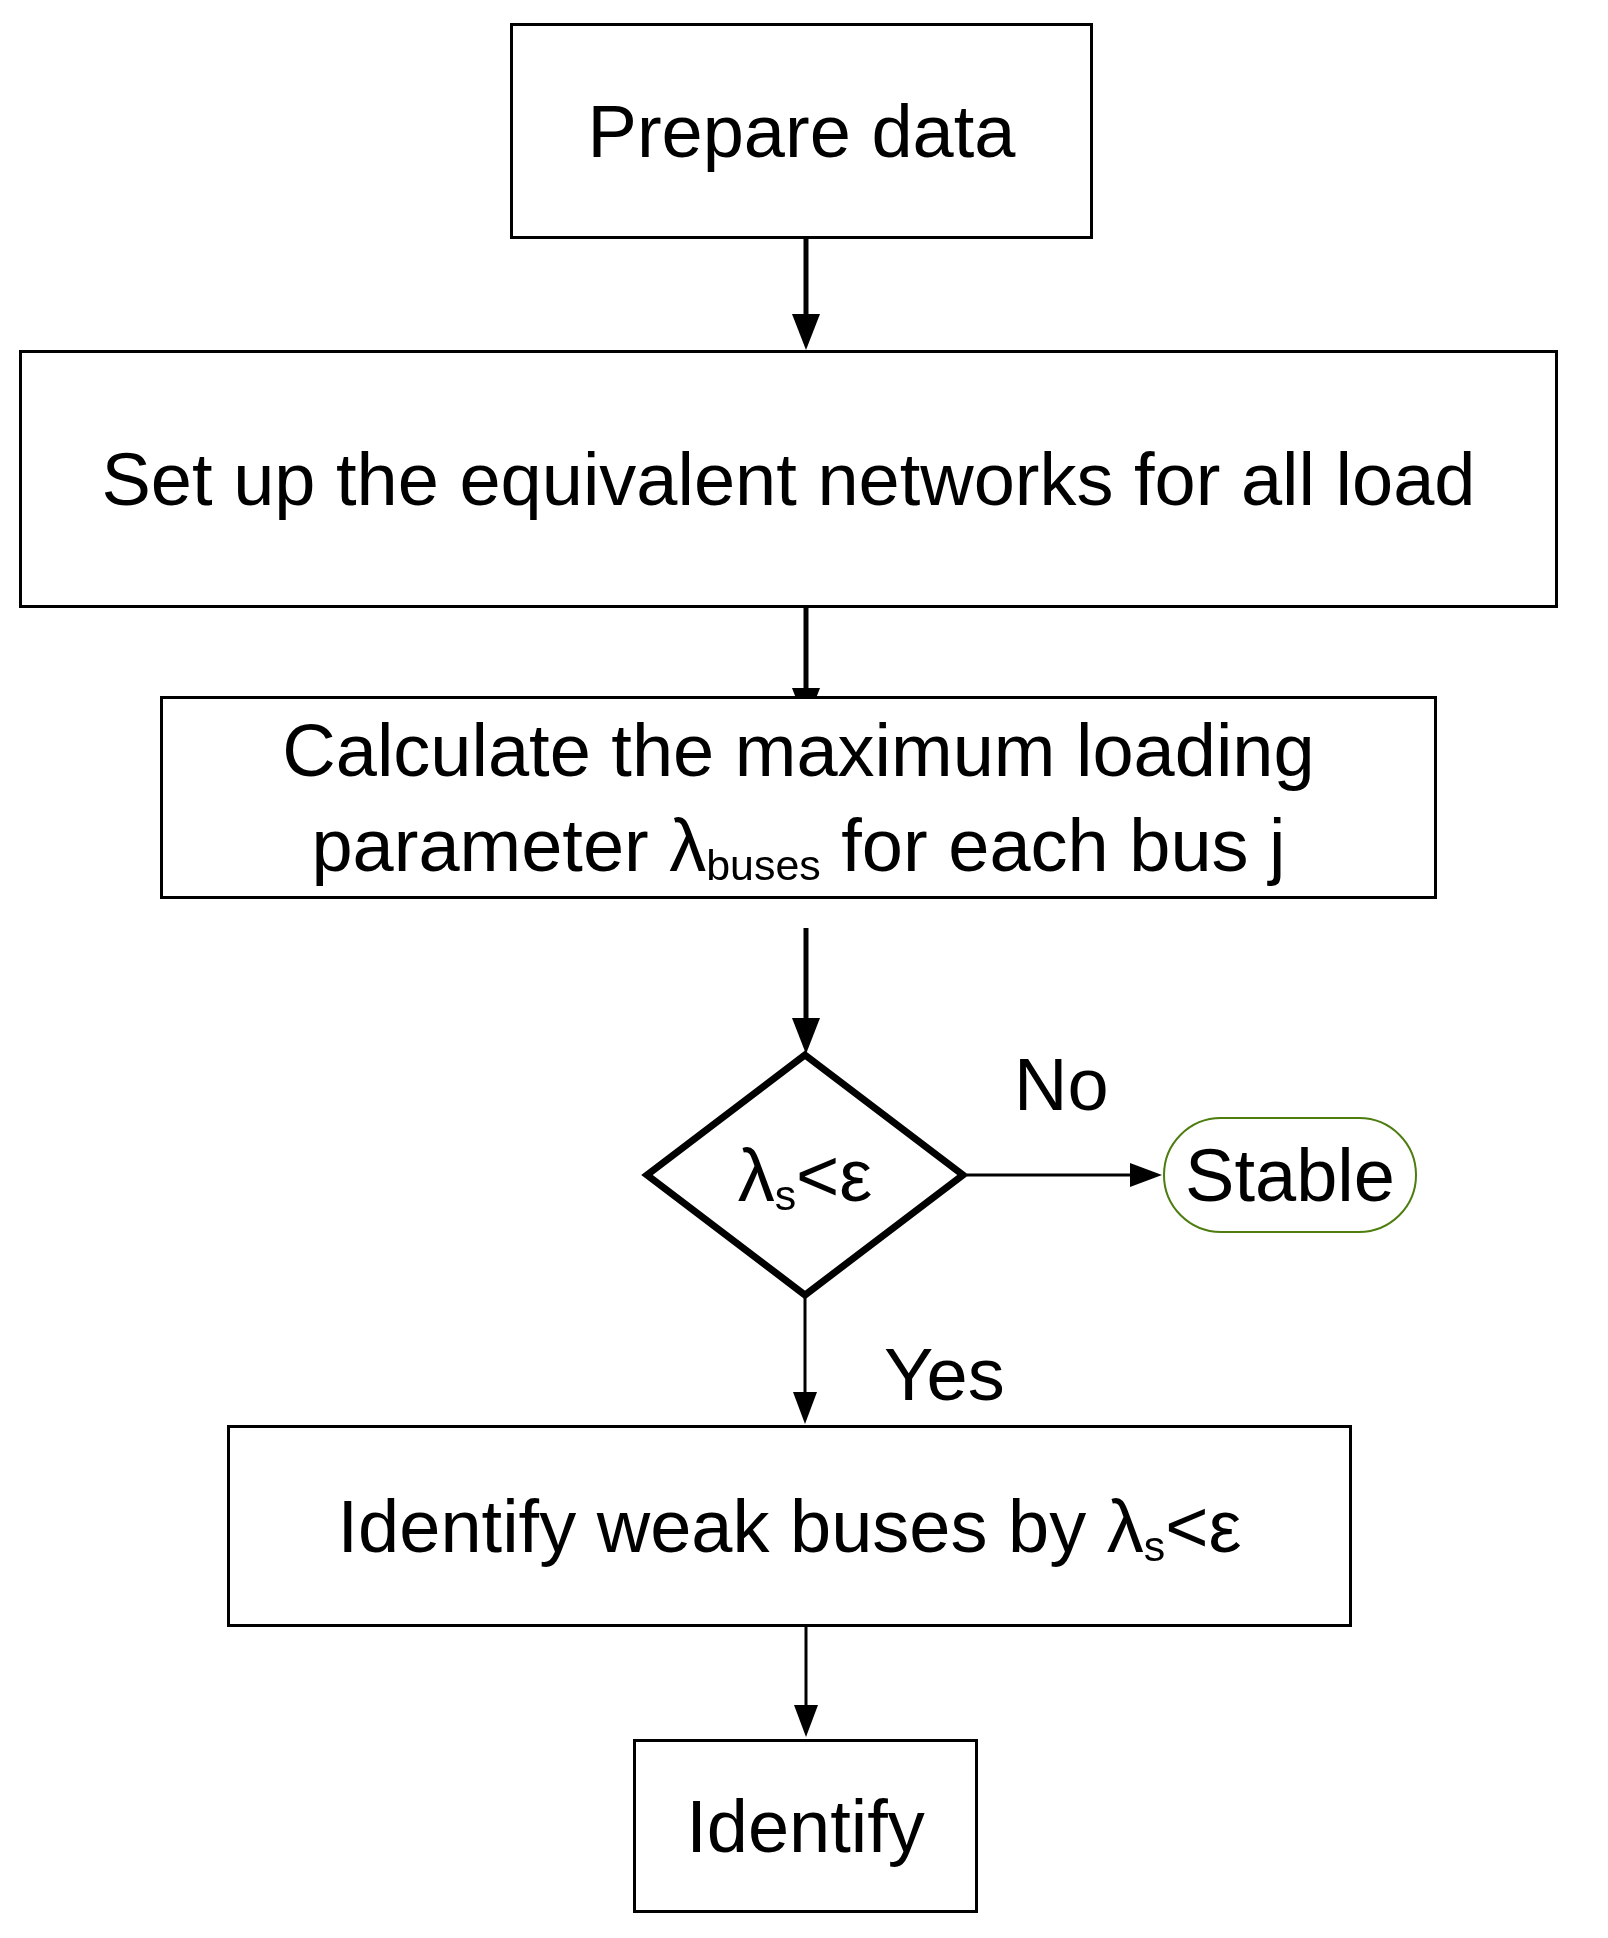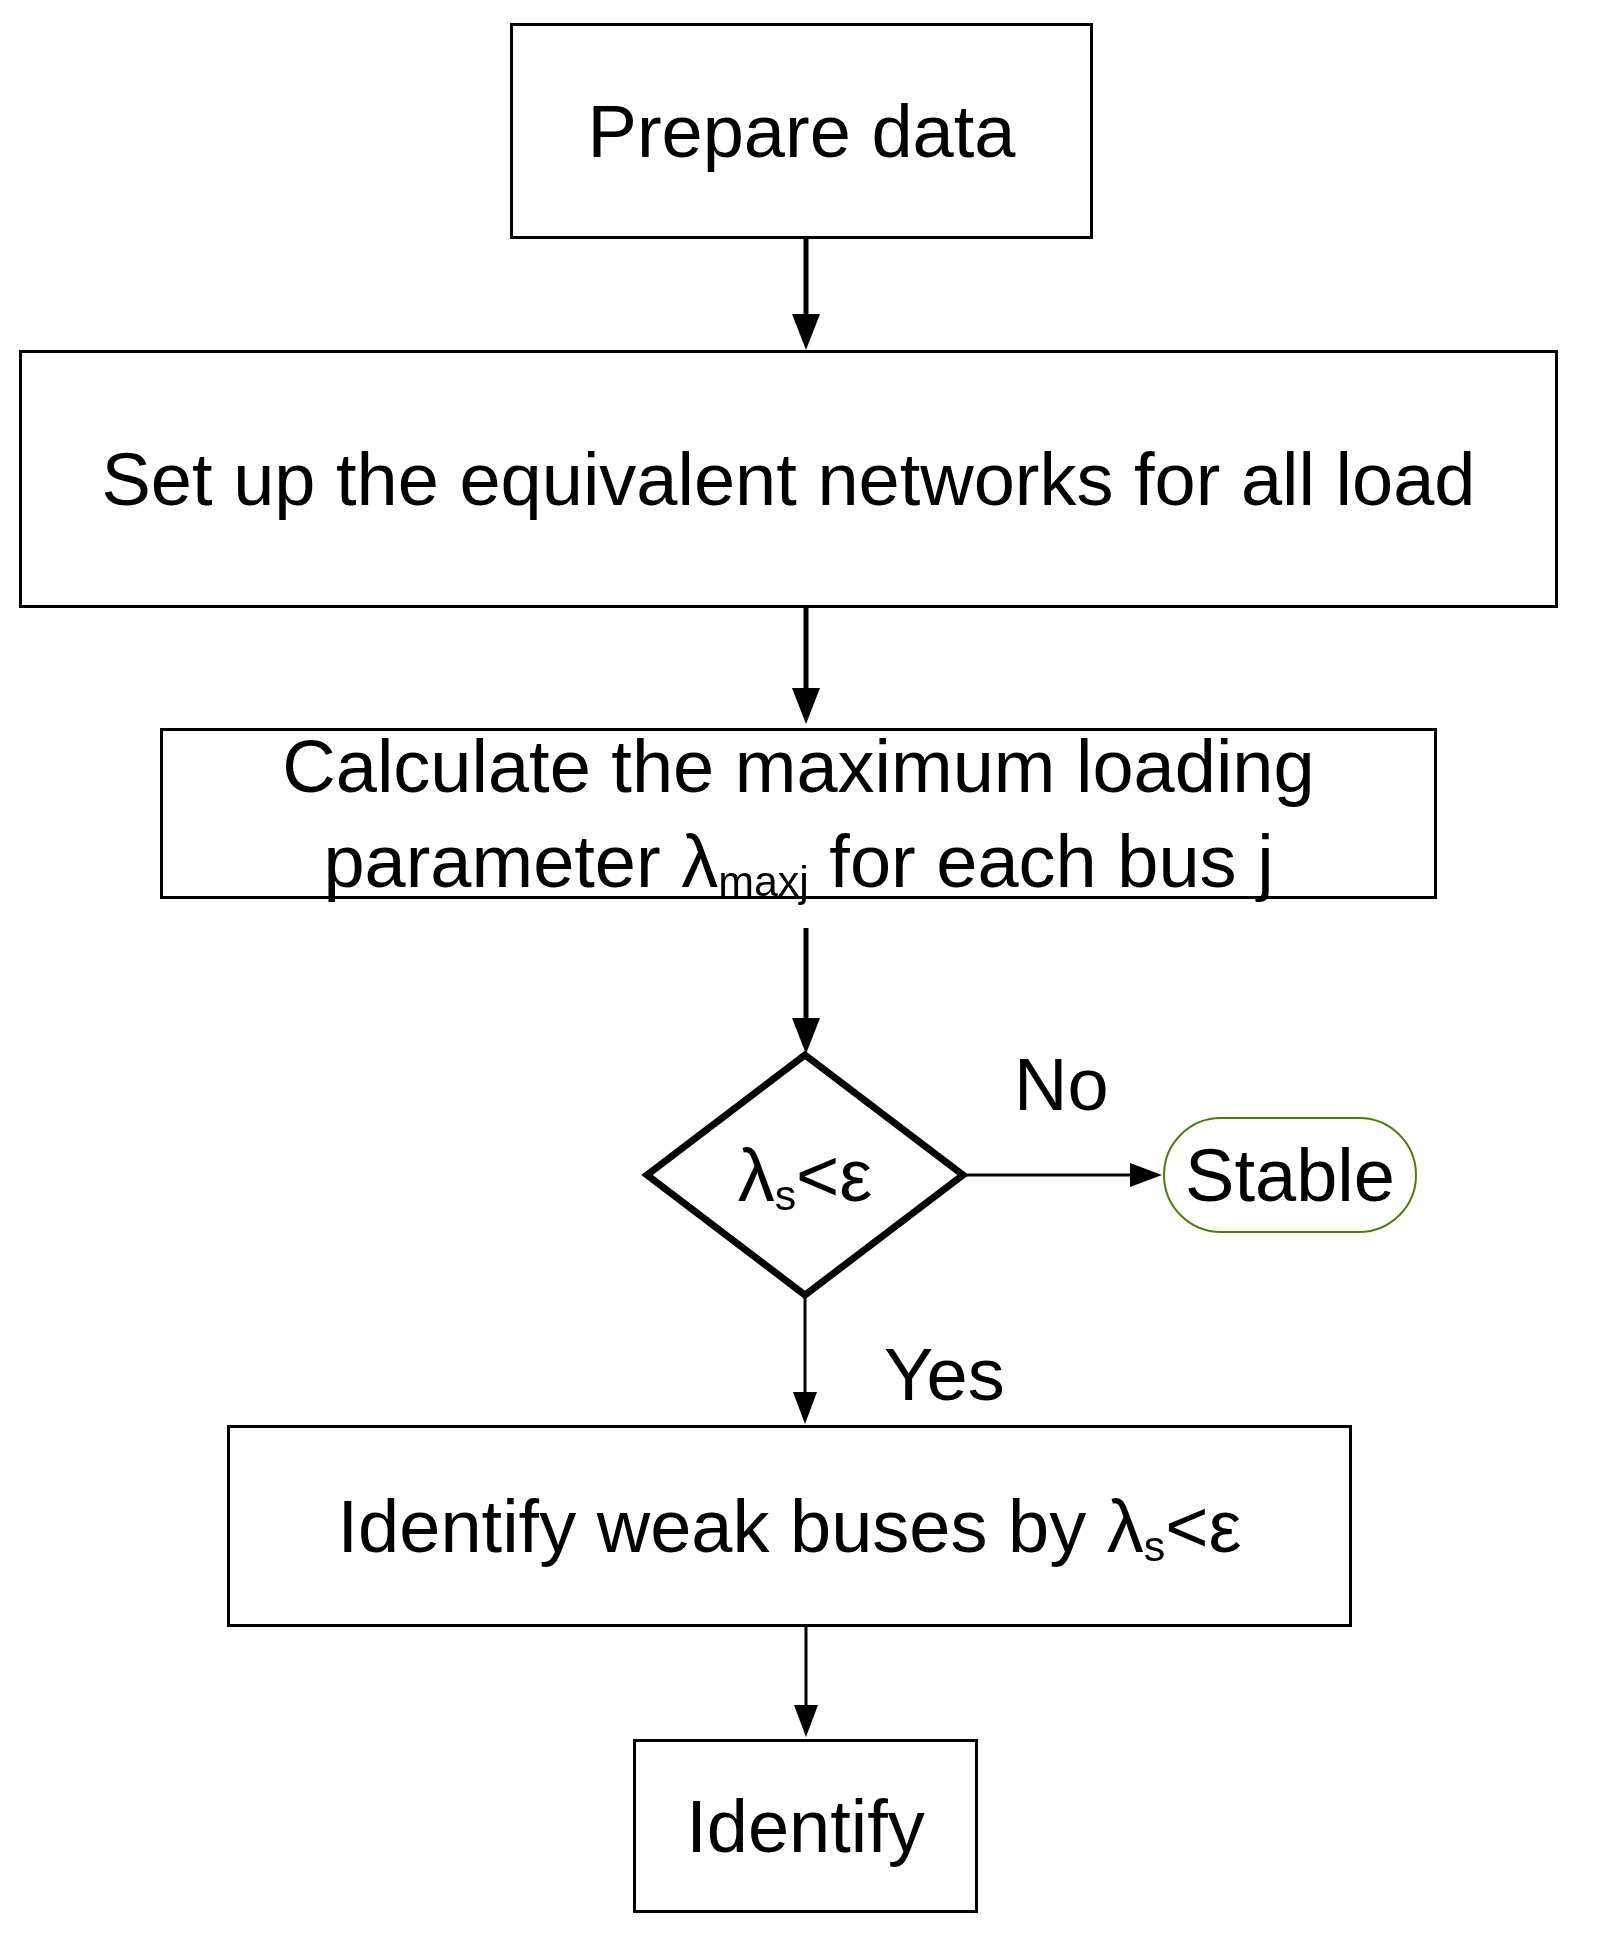--- a/index.html
+++ b/index.html
@@ -106,23 +106,23 @@
   </svg>
 
   <div class="node box" style="left:510px; top:23px; width:583px; height:216px;">
     <div class="line">Prepare data</div>
   </div>
 
   <div class="node box" style="left:19px; top:350px; width:1539px; height:258px;">
     <div class="line">Set up the equivalent networks for all load</div>
   </div>
 
-  <div class="node box" style="left:160px; top:728px; width:1277px; height:171px;">
+  <div class="node box" style="left:160px; top:696px; width:1277px; height:203px;">
     <div class="line">Calculate the maximum loading</div>
-    <div class="line"><span>parameter λ</span><sub class="subs">maxj</sub><span> for each bus j</span></div>
+    <div class="line"><span>parameter λ</span><sub class="subs">buses</sub><span> for each bus j</span></div>
   </div>
 
   <div class="diamond-label" style="left:647px; top:1115px; width:316px; height:120px;">
     <div class="line"><span>λ</span><sub class="subs">s</sub><span>&lt;ε</span></div>
   </div>
 
   <div class="edge-label" style="left:1014px; top:1048px;">No</div>
 
   <div class="node terminal" style="left:1163px; top:1117px; width:254px; height:116px;">
     <div class="line">Stable</div>

